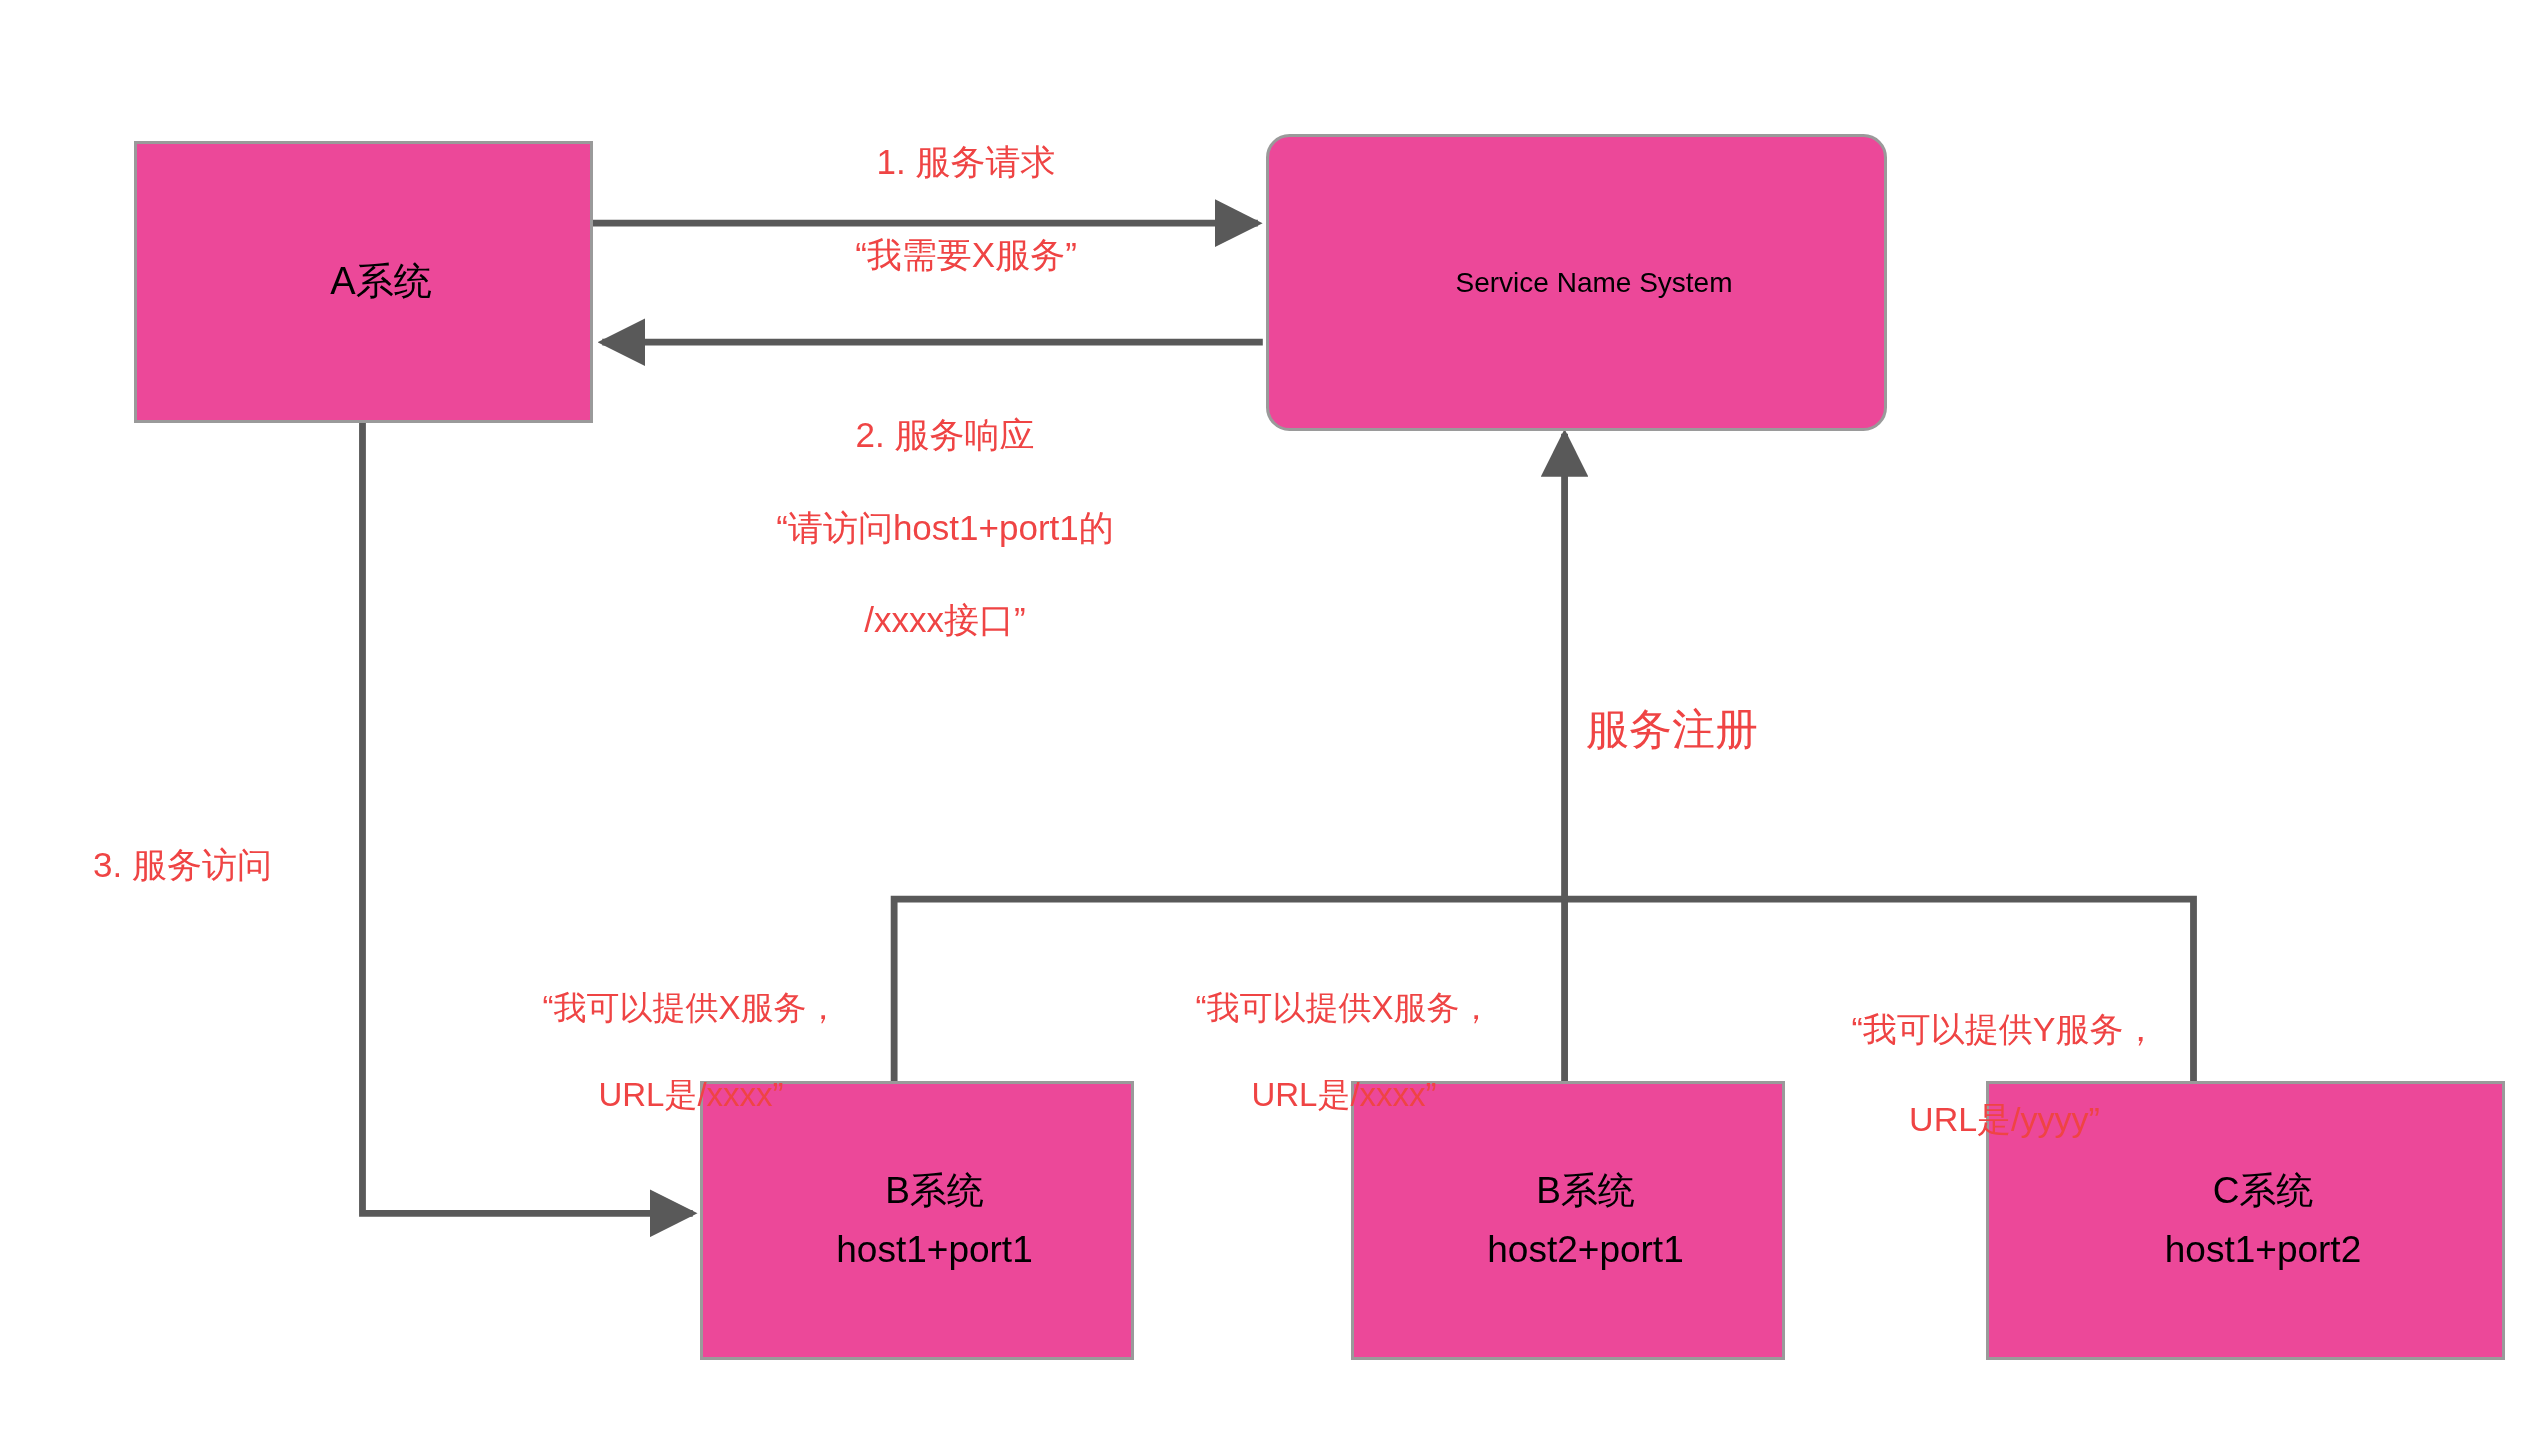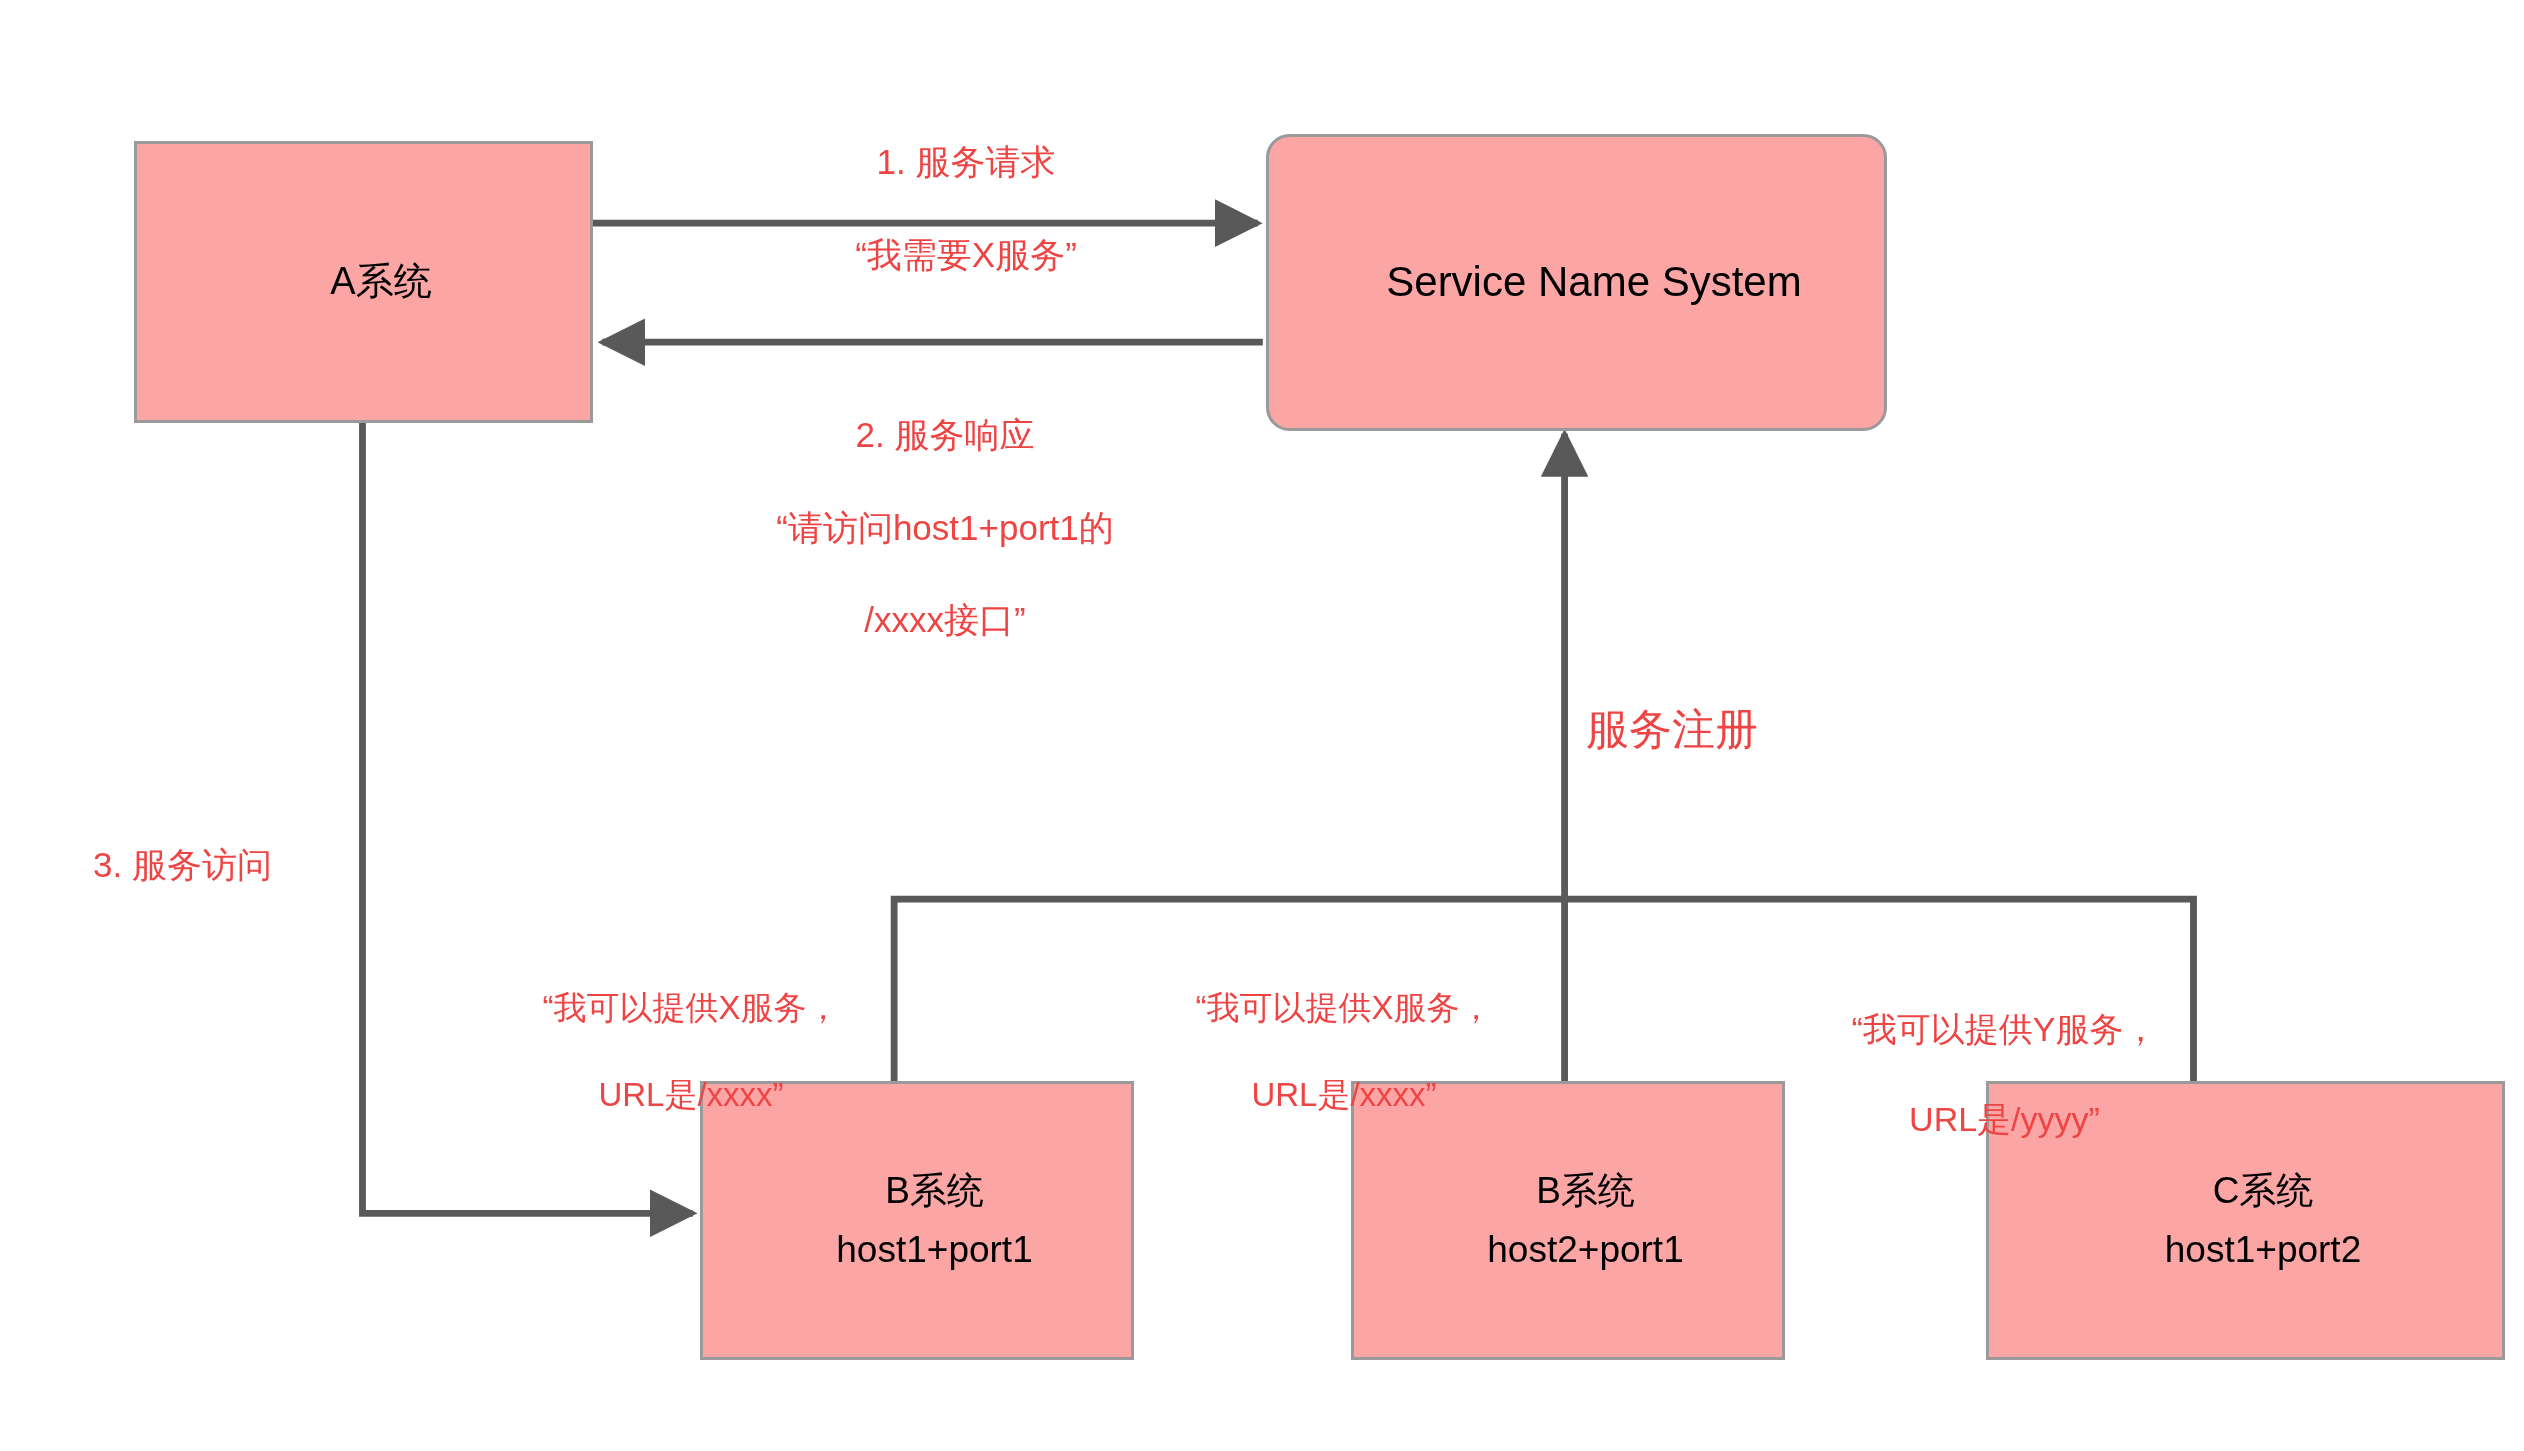--- a/index.html
+++ b/index.html
@@ -13,21 +13,21 @@
   #canvas {
     position: relative;
     width: 2525px;
     height: 1452px;
     background: #ffffff;
     overflow: hidden;
   }
   .node {
     position: absolute;
     box-sizing: border-box;
-    background: #fca5a5;
+    background: #ec4899;
     border: 3.1px solid #9a9a9a;
     display: flex;
     flex-direction: column;
     align-items: center;
     justify-content: center;
     color: #000000;
     text-align: center;
     line-height: 1.35;
     padding-left: 35px;
   }
@@ -41,21 +41,21 @@
     top: 141px;
     width: 459px;
     height: 282px;
     font-size: 38px;
   }
   #node-sns {
     left: 1266px;
     top: 134px;
     width: 621px;
     height: 297px;
-    font-size: 42px;
+    font-size: 28px;
     border-radius: 23.5px;
   }
   #node-b1 {
     left: 700px;
     top: 1081px;
     width: 434px;
     height: 279px;
     font-size: 37px;
   }
   #node-b2 {

